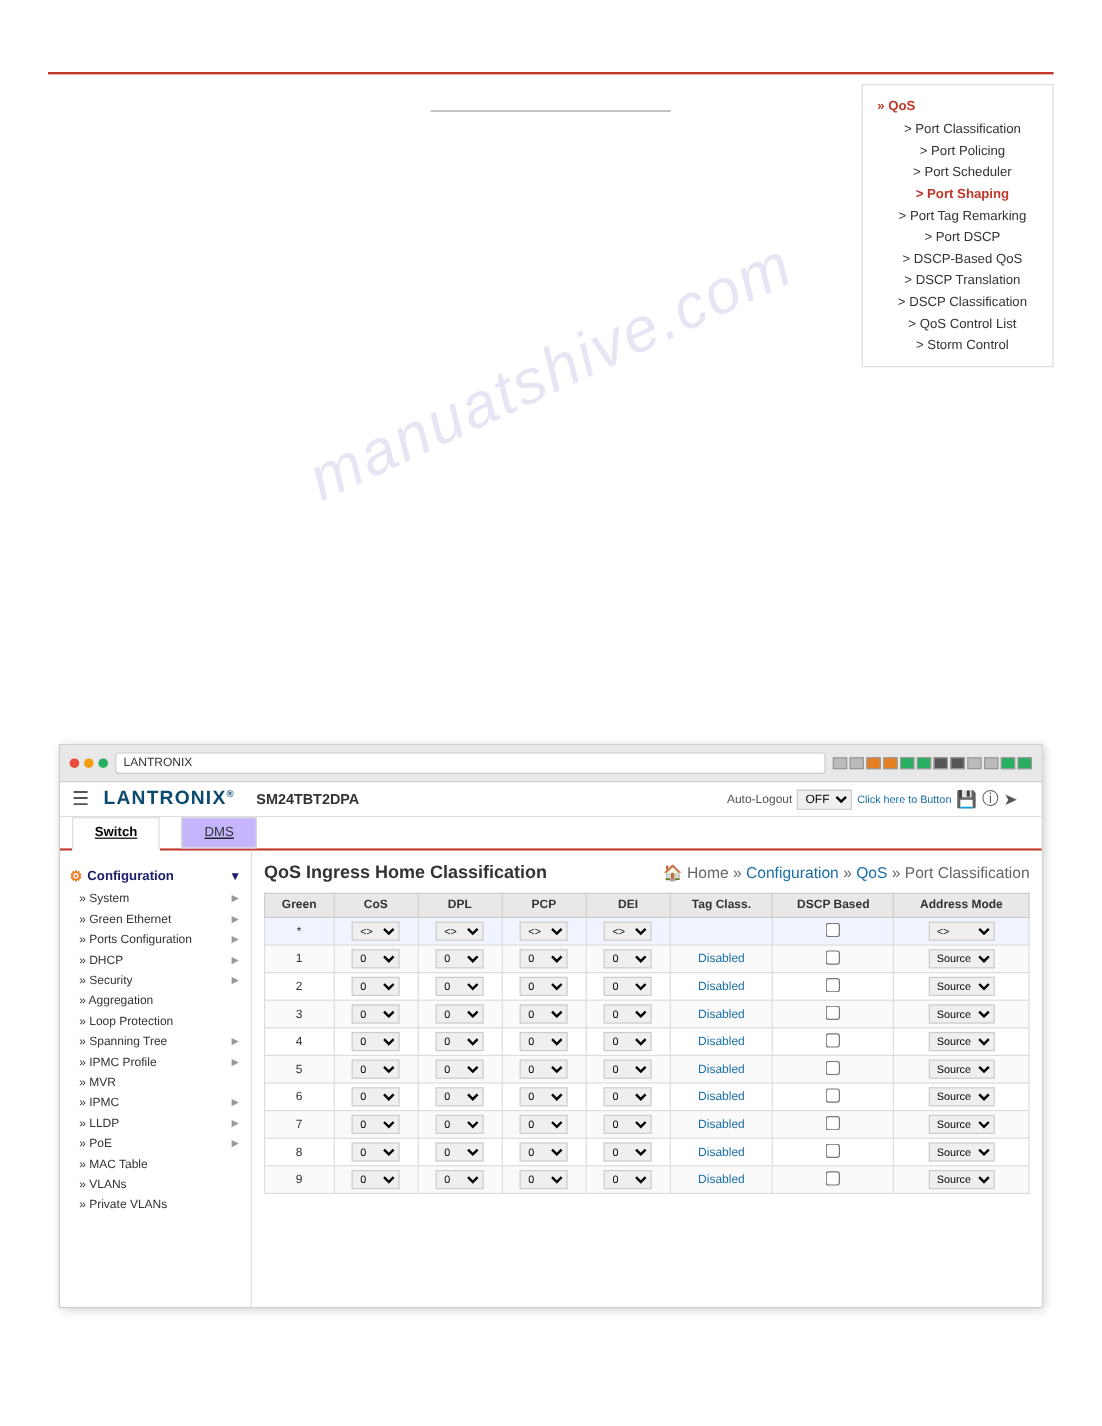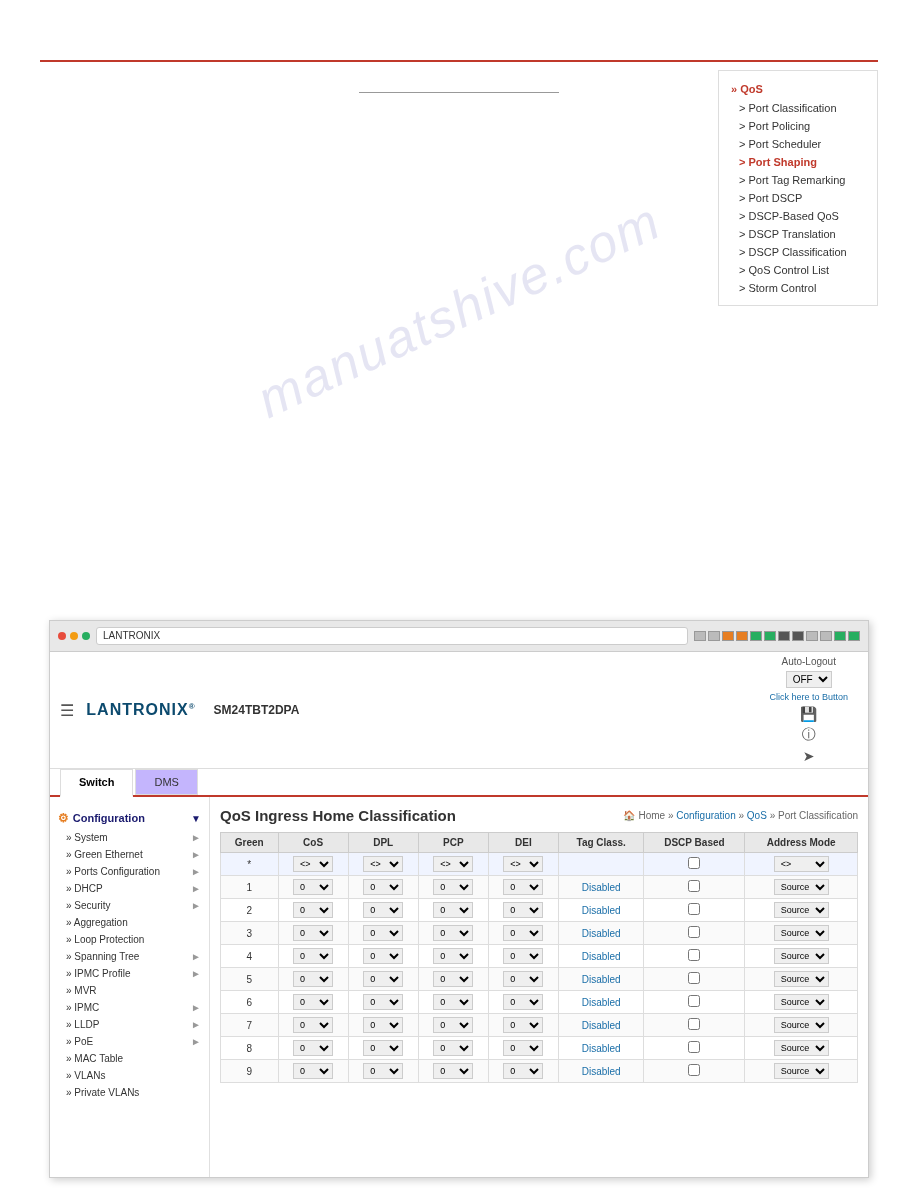--- a/index.html
+++ b/index.html
@@ -23,20 +23,21 @@
       color: #c0392b;
       font-weight: bold;
       padding: 4px 12px;
       font-size: 11px;
     }
     .right-sidebar .menu-item {
       padding: 3px 12px 3px 20px;
       color: #333;
       cursor: pointer;
       font-size: 11px;
+      text-align: center;
     }
     .right-sidebar .menu-item.active { color: #c0392b; font-weight: bold; }
 
     
     .watermark {
       position: absolute;
       top: 280px;
       left: 50%;
       transform: translateX(-50%);
       font-size: 52px;
@@ -122,30 +123,31 @@
     
     .sub-header {
       background: #fff;
       padding: 4px 10px;
       display: flex;
       align-items: center;
       justify-content: space-between;
       border-bottom: 1px solid #eee;
     }
     .device-name { font-size: 12px; font-weight: bold; color: #333; }
-    .autologout-area { display: flex; align-items: center; gap: 4px; font-size: 10px; color: #555; flex-direction: column; }
+    .autologout-area { display: flex; align-items: center; gap: 4px; font-size: 10px; color: #555; }
     .autologout-select { font-size: 10px; border: 1px solid #ccc; padding: 1px 2px; }
 
     
     .tabs-bar {
       background: #fff;
       display: flex;
-      gap: 0;
+      gap: 16px;
       border-bottom: 2px solid #c0392b;
       padding: 0 10px;
+      text-decoration: underline;
     }
     .tab {
       padding: 6px 18px;
       font-size: 11px;
       cursor: pointer;
       border: 1px solid #ddd;
       background: #c4b5fd;
       color: #333;
       margin-right: 2px;
     }
@@ -208,21 +210,21 @@
       align-items: center;
       justify-content: space-between;
       margin-bottom: 8px;
     }
     .page-title {
       font-size: 15px;
       font-weight: bold;
       color: #333;
     }
     .breadcrumb {
-      font-size: 10px;
+      font-size: 13px;
       color: #666;
     }
 
     
     .qos-table {
       width: 100%;
       border-collapse: collapse;
       font-size: 10px;
     }
     .qos-table th {

